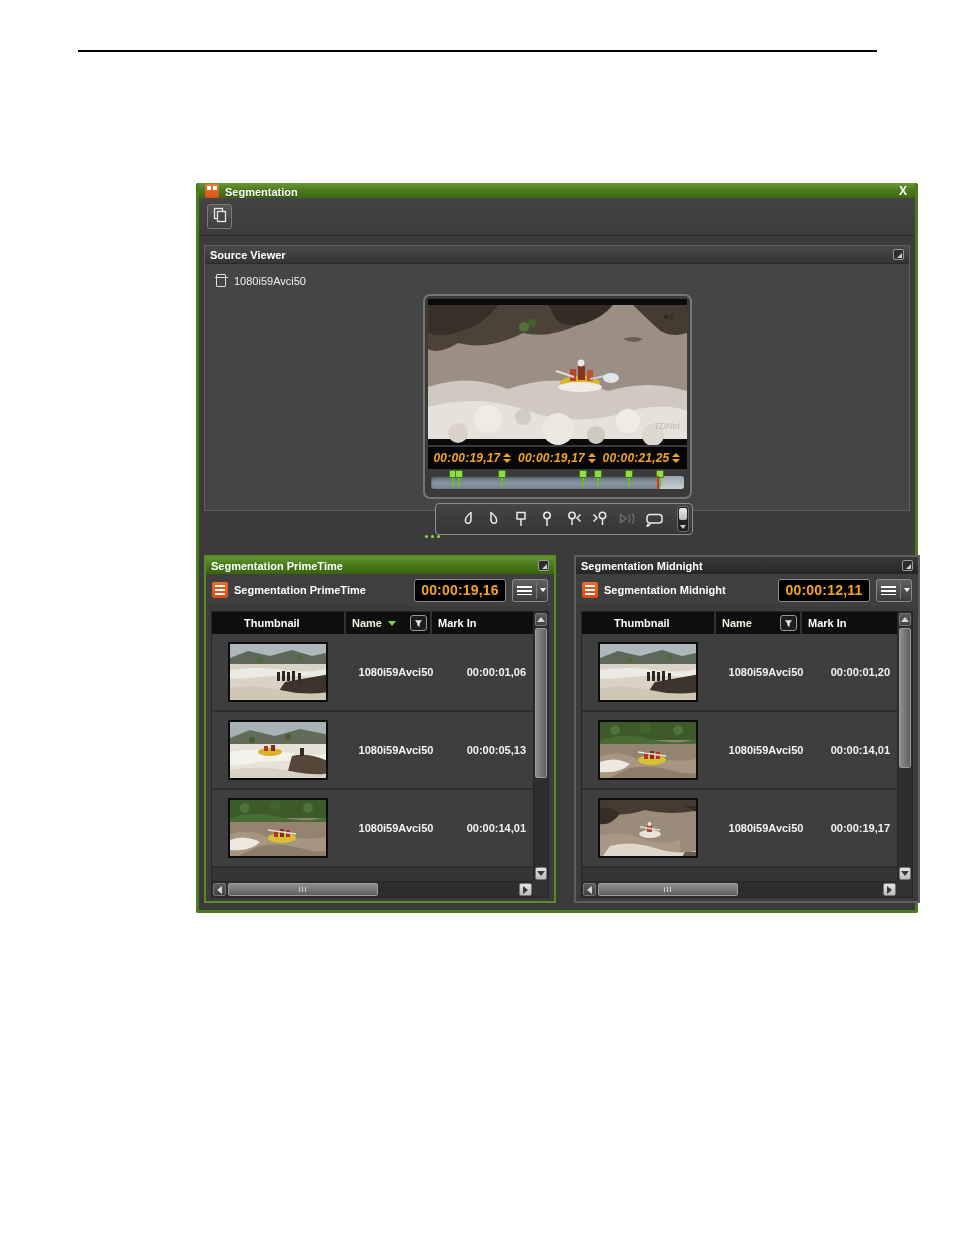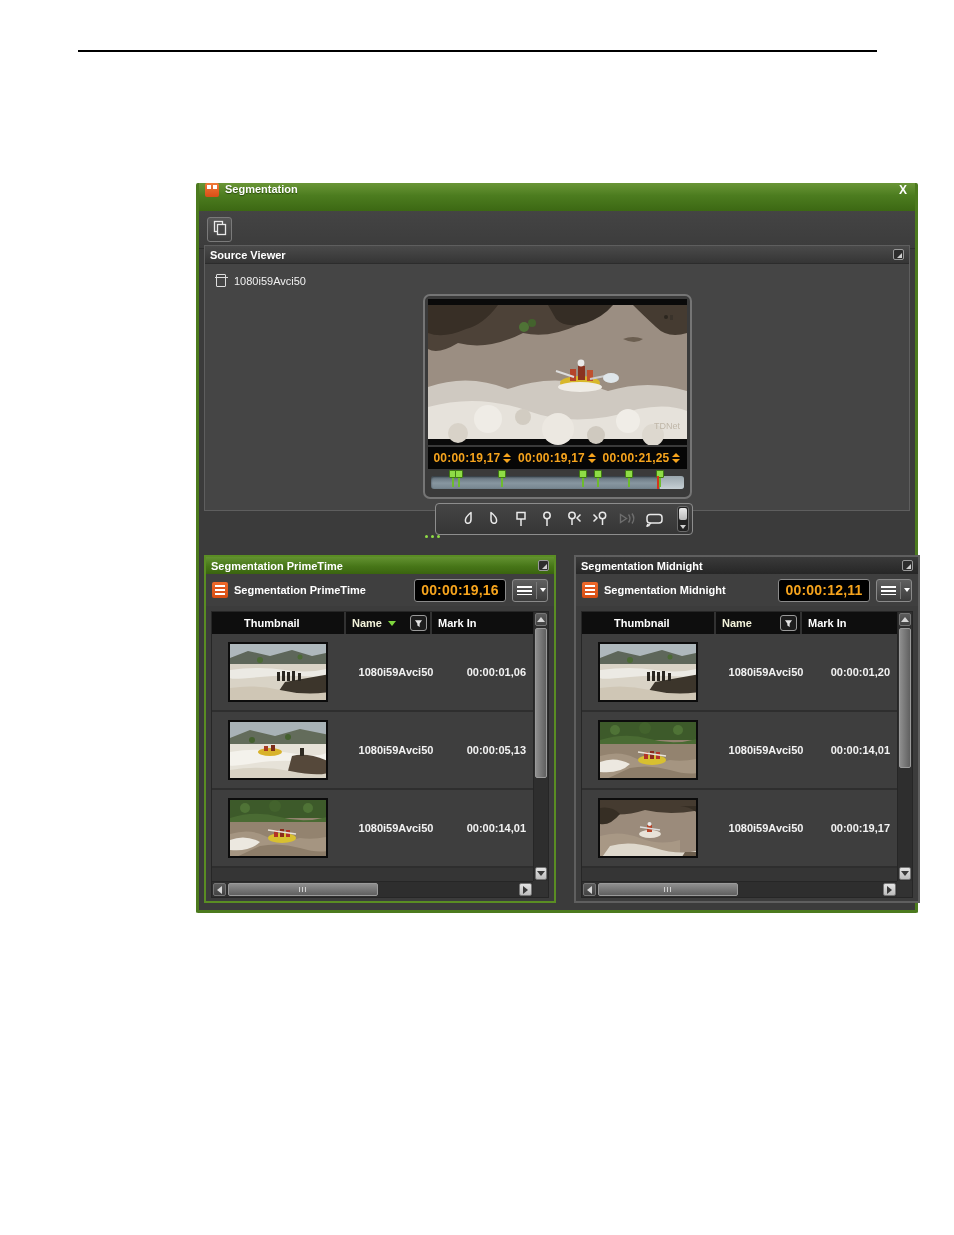--- a/index.html
+++ b/index.html
@@ -2,21 +2,21 @@
 <html><head>
 <meta charset="utf-8">
 <style>
   * { margin:0; padding:0; box-sizing:border-box; }
   html,body { width:954px; height:1235px; background:#fff; font-family:"Liberation Sans",sans-serif; position:relative; overflow:hidden; }
   .page-rule { position:absolute; left:78px; top:50px; width:799px; height:2px; background:#000; }
 
   
   .app-window { position:absolute; left:196px; top:183px; width:722px; height:730px;
     background:#3b3b3b; border:3px solid #4c7a1e; border-top:none; border-radius:2px; }
-  .titlebar { height:28px; background:linear-gradient(#6a9637,#4c7c1f 45%,#3c6813); display:flex; align-items:flex-start; padding:0 6px; gap:6px; }
+  .titlebar { height:15px; background:linear-gradient(#6a9637,#4c7c1f 45%,#3c6813); display:flex; align-items:flex-end; padding:0 6px; gap:6px; }
   .titlebar .t-label { color:#fff; font-size:11px; font-weight:bold; text-shadow:0 1px 1px #2a4a0c; }
   .app-icon { width:14px; height:14px; background:linear-gradient(#f07a38,#d94e17); border-radius:2px; position:relative; flex:0 0 auto; }
   .app-icon::before, .app-icon::after { content:""; position:absolute; top:2px; width:4px; height:4px; background:#fff; }
   .app-icon::before { left:2px; } .app-icon::after { left:8px; }
   .close-btn { margin-left:auto; color:#fff; font-size:12px; font-weight:bold; cursor:default; padding:0 2px; }
 
   .main-toolbar { height:38px; background:linear-gradient(#444,#3c3c3c); border-bottom:1px solid #2e2e2e; display:flex; align-items:center; padding:0 8px; }
   .tool-btn { width:25px; height:25px; background:linear-gradient(#575757,#3e3e3e); border:1px solid #7a7a7a; border-radius:3px; display:flex; align-items:center; justify-content:center; }
 
   
@@ -24,21 +24,21 @@
   .pane-head { height:18px; background:linear-gradient(#4a4a4a,#353535); border-bottom:1px solid #2c2c2c; display:flex; align-items:center; padding:0 5px; }
   .pane-head .ph-label { color:#fff; font-size:11px; font-weight:bold; }
   .undock { margin-left:auto; width:11px; height:11px; background:#2d2d2d; border:1px solid #9a9a9a; border-radius:2px; position:relative; }
   .undock::after { content:""; position:absolute; right:1px; bottom:1px; width:0; height:0; border-left:5px solid transparent; border-bottom:5px solid #cfcfcf; }
 
   .clip-row { display:flex; align-items:center; gap:8px; padding:7px 0 0 11px; height:26px; }
   .clip-icon { width:10px; height:13px; border:1px solid #ddd; border-radius:1px; position:relative; }
   .clip-icon::before { content:""; position:absolute; left:-2px; top:2px; width:13px; height:1px; background:#ddd; }
   .clip-row .clip-label { color:#f0f0f0; font-size:11px; }
 
-  .player { position:relative; width:269px; margin:4px auto 4px; }
+  .player { position:relative; width:269px; margin:4px auto 4px;font-style:italic; }
   .player-frame { width:269px; height:205px; background:#3a3a3a; border:2px solid #757575; border-radius:7px; overflow:hidden; }
   .video { width:259px; height:146px; margin:3px auto 0; background:#0a0a0a; }
   .video svg { display:block; }
   .tc-bar { width:259px; height:22px; margin:2px auto 0; background:#060606; display:flex; align-items:center; justify-content:space-between; padding:0 6px; }
   .tc-group { display:flex; align-items:center; gap:3px; }
   .tc-text { color:#f6a41d; font-size:12px; font-weight:bold; letter-spacing:.2px; }
   .spin { display:flex; flex-direction:column; line-height:4px; }
   .spin i { width:0; height:0; border-left:4px solid transparent; border-right:4px solid transparent; }
   .spin .up { border-bottom:4px solid #f6a41d; margin-bottom:2px; }
   .spin .dn { border-top:4px solid #f6a41d; }

